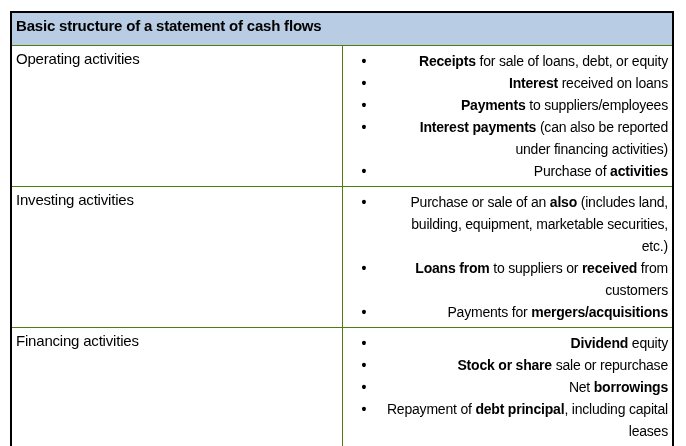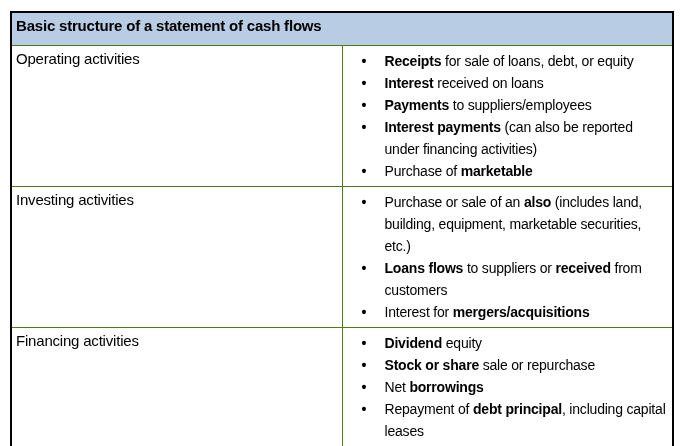--- a/index.html
+++ b/index.html
@@ -62,21 +62,21 @@
     line-height: 22px;
     letter-spacing: -0.2px;
   }
   .bullet-marker {
     flex: 0 0 38px;
     padding-left: 15px;
     font-weight: bold;
     font-size: 14px;
     line-height: 22px;
   }
-  .bullet-text { flex: 1 1 auto; }
+  .bullet-text { flex: 1 1 auto; text-align: right; }
   .bullet-text .bold { font-weight: bold; }
 </style>
 </head>
 <body>
 
 <div class="canvas">
   <table class="cashflow">
     <thead>
       <tr>
         <th class="title-cell" colspan="2">Basic structure of a statement of cash flows</th>
@@ -98,40 +98,40 @@
               <li>
                 <span class="bullet-marker">•</span>
                 <span class="bullet-text"><span class="bold">Payments</span><span> to suppliers/employees</span></span>
               </li>
               <li>
                 <span class="bullet-marker">•</span>
                 <span class="bullet-text"><span class="bold">Interest payments</span><span> (can also be reported under financing activities)</span></span>
               </li>
               <li>
                 <span class="bullet-marker">•</span>
-                <span class="bullet-text"><span>Purchase of </span><span class="bold">marketable</span></span>
+                <span class="bullet-text"><span>Purchase of </span><span class="bold">activities</span></span>
               </li>
             </ul>
           </td>
         </tr>
         <tr class="row-investing">
           <td class="label-cell"><span>Investing activities</span></td>
           <td class="items-cell">
             <ul class="bullet-list">
               <li>
                 <span class="bullet-marker">•</span>
                 <span class="bullet-text"><span>Purchase or sale of an </span><span class="bold">also</span><span> (includes land, building, equipment, marketable securities, etc.)</span></span>
               </li>
               <li>
                 <span class="bullet-marker">•</span>
-                <span class="bullet-text"><span class="bold">Loans flows</span><span> to suppliers or </span><span class="bold">received</span><span> from customers</span></span>
+                <span class="bullet-text"><span class="bold">Loans from</span><span> to suppliers or </span><span class="bold">received</span><span> from customers</span></span>
               </li>
               <li>
                 <span class="bullet-marker">•</span>
-                <span class="bullet-text"><span>Interest for </span><span class="bold">mergers/acquisitions</span></span>
+                <span class="bullet-text"><span>Payments for </span><span class="bold">mergers/acquisitions</span></span>
               </li>
             </ul>
           </td>
         </tr>
         <tr class="row-financing">
           <td class="label-cell"><span>Financing activities</span></td>
           <td class="items-cell">
             <ul class="bullet-list">
               <li>
                 <span class="bullet-marker">•</span>

